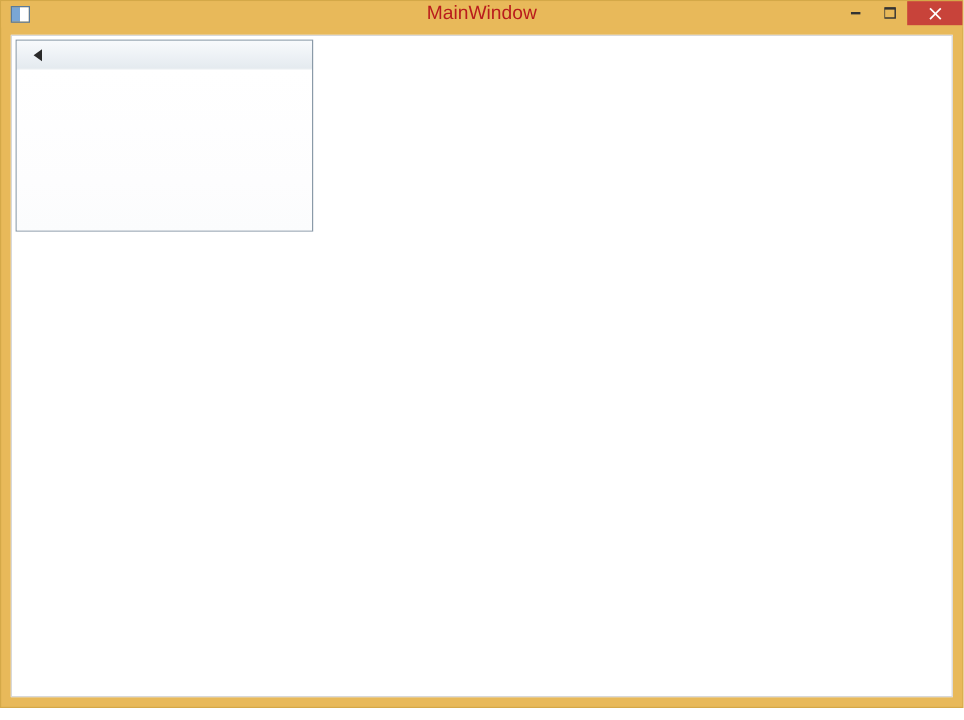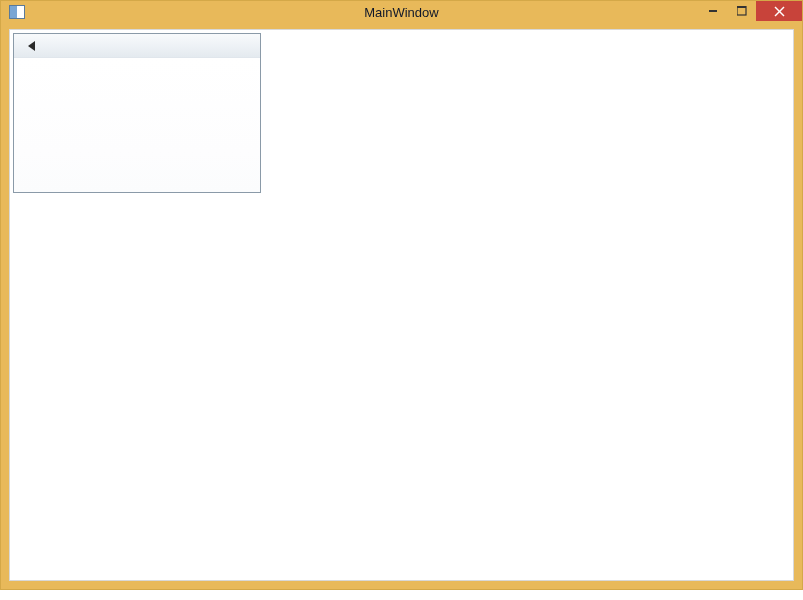--- a/index.html
+++ b/index.html
@@ -38,22 +38,22 @@
       height: 14px;
       margin-left: 8px;
       background: linear-gradient(to right, #7aa6d4 0%, #7aa6d4 50%, #ffffff 50%, #ffffff 100%);
       border: 1px solid #5a7a9a;
     }
     
     .title-text {
       position: absolute;
       left: 50%;
       transform: translateX(-50%);
-      font-size: 13px;
-      color: #0f172a;
+      font-size: 16px;
+      color: #b91c1c;
     }
     
     .window-controls {
       position: absolute;
       right: 0;
       top: 0;
       display: flex;
       height: 20px;
     }
     

